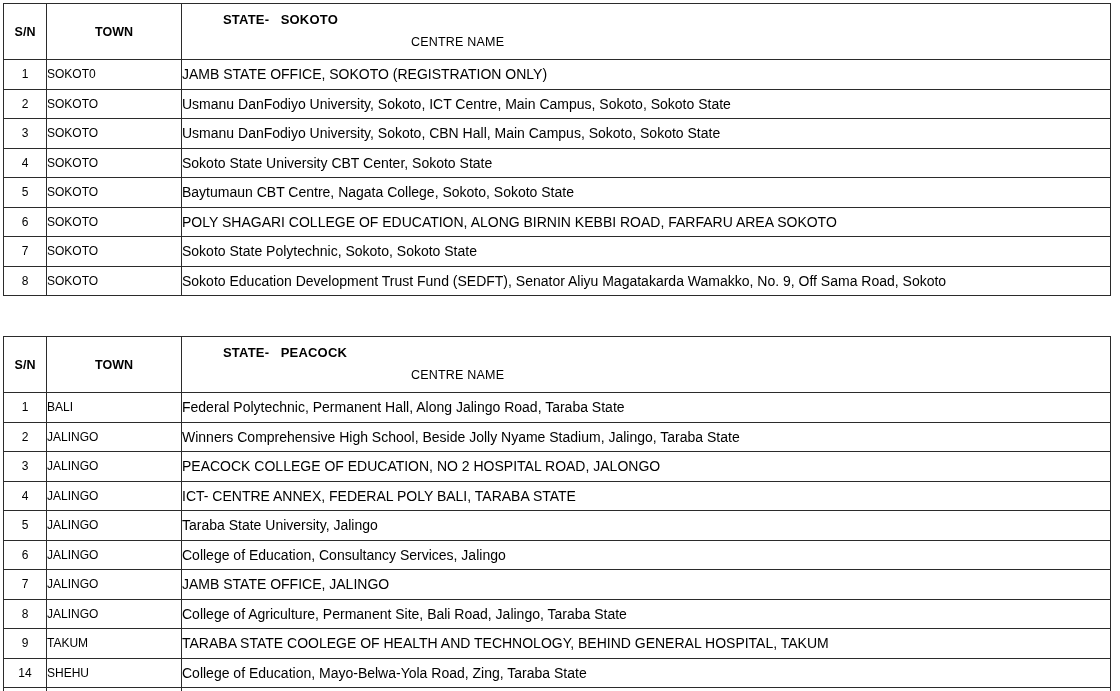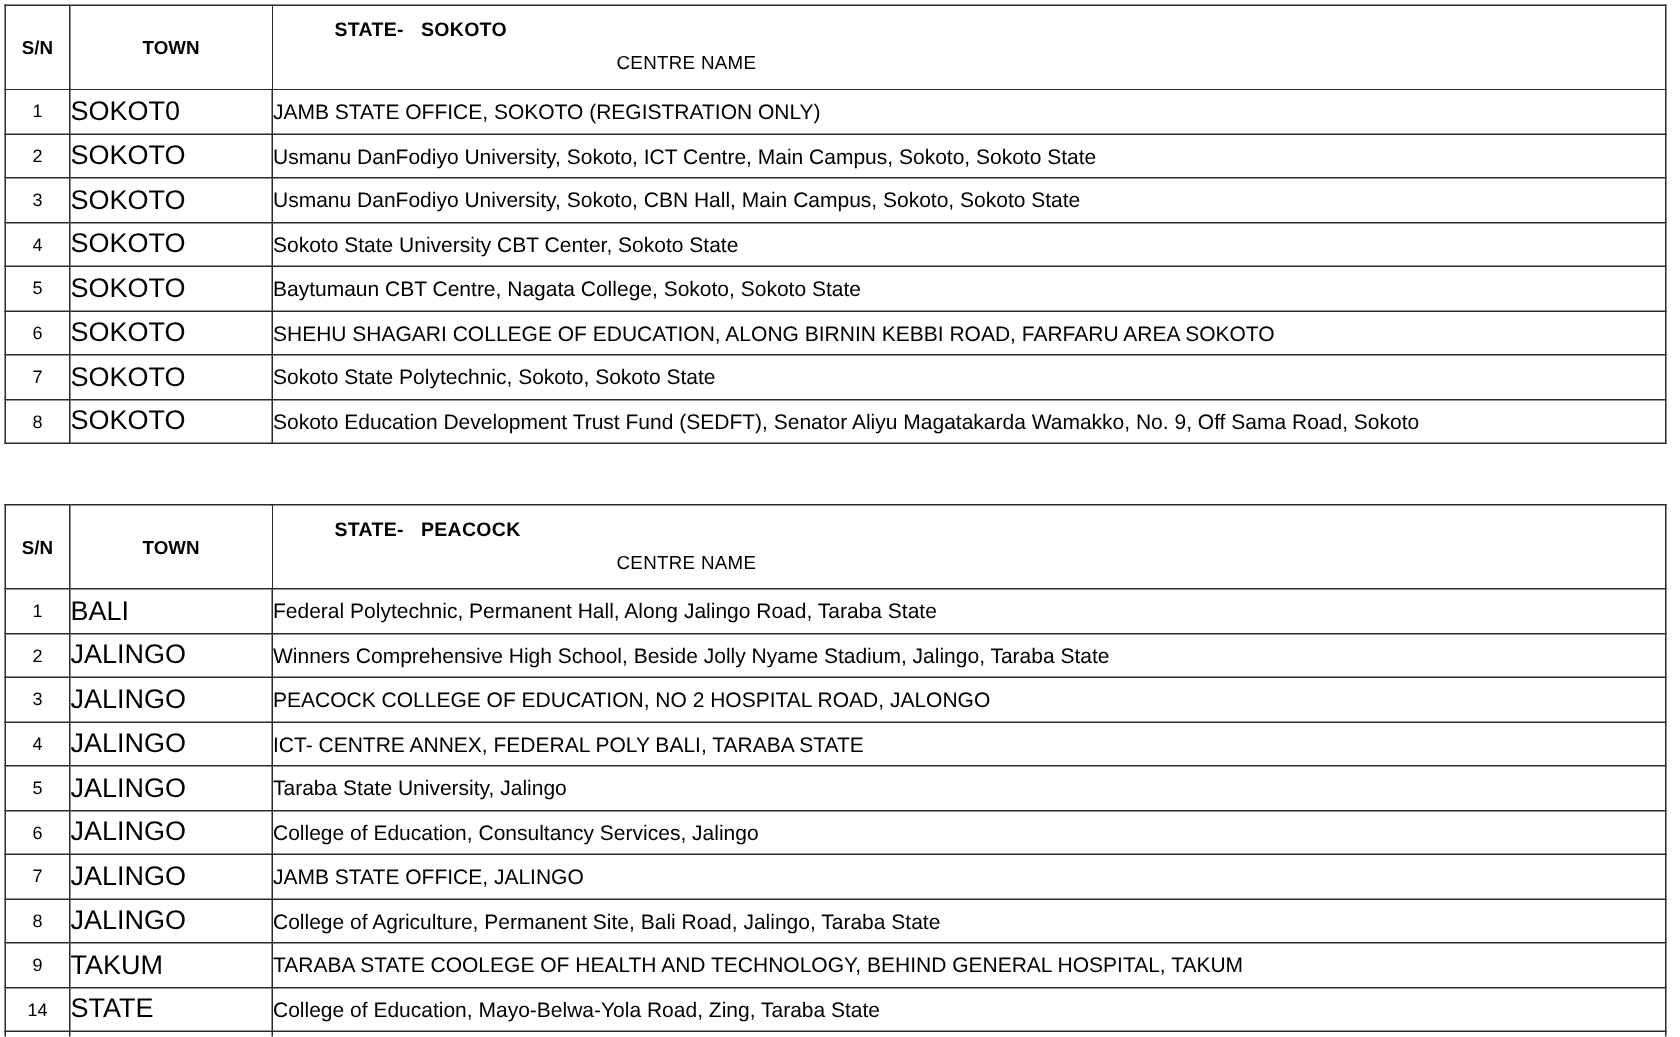--- a/index.html
+++ b/index.html
@@ -82,21 +82,21 @@
   }
 
   
   .state-table tbody tr { height: 29.5px; }
   .cell-sn {
     text-align: center;
     font-size: 12px;
   }
   .cell-town {
     padding-left: 9px;
-    font-size: 18px;
+    font-size: 12px;
     white-space: nowrap;
   }
   .cell-centre {
     padding-left: 11px;
     font-size: 14px;
     white-space: nowrap;
     overflow: hidden;
   }
 
   
@@ -146,21 +146,21 @@
           <td class="cell-centre">Sokoto State University CBT Center, Sokoto State</td>
         </tr>
         <tr>
           <td class="cell-sn">5</td>
           <td class="cell-town">SOKOTO</td>
           <td class="cell-centre">Baytumaun CBT Centre, Nagata College, Sokoto, Sokoto State</td>
         </tr>
         <tr>
           <td class="cell-sn">6</td>
           <td class="cell-town">SOKOTO</td>
-          <td class="cell-centre">SHEHU SHAGARI COLLEGE OF EDUCATION, ALONG BIRNIN KEBBI ROAD, FARFARU AREA SOKOTO</td>
+          <td class="cell-centre">POLY SHAGARI COLLEGE OF EDUCATION, ALONG BIRNIN KEBBI ROAD, FARFARU AREA SOKOTO</td>
         </tr>
         <tr>
           <td class="cell-sn">7</td>
           <td class="cell-town">SOKOTO</td>
           <td class="cell-centre">Sokoto State Polytechnic, Sokoto, Sokoto State</td>
         </tr>
         <tr>
           <td class="cell-sn">8</td>
           <td class="cell-town">SOKOTO</td>
           <td class="cell-centre">Sokoto Education Development Trust Fund (SEDFT), Senator Aliyu Magatakarda Wamakko, No. 9, Off Sama Road, Sokoto</td>
@@ -225,21 +225,21 @@
           <td class="cell-town">JALINGO</td>
           <td class="cell-centre">College of Agriculture, Permanent Site,  Bali Road, Jalingo, Taraba State</td>
         </tr>
         <tr>
           <td class="cell-sn">9</td>
           <td class="cell-town">TAKUM</td>
           <td class="cell-centre">TARABA STATE COOLEGE OF HEALTH AND TECHNOLOGY, BEHIND GENERAL HOSPITAL, TAKUM</td>
         </tr>
         <tr>
           <td class="cell-sn">14</td>
-          <td class="cell-town">STATE</td>
+          <td class="cell-town">SHEHU</td>
           <td class="cell-centre">College of Education, Mayo-Belwa-Yola Road, Zing, Taraba State</td>
         </tr>
         <tr class="partial-row">
           <td class="cell-sn"></td>
           <td class="cell-town"></td>
           <td class="cell-centre"></td>
         </tr>
       </tbody>
   </table>
 

